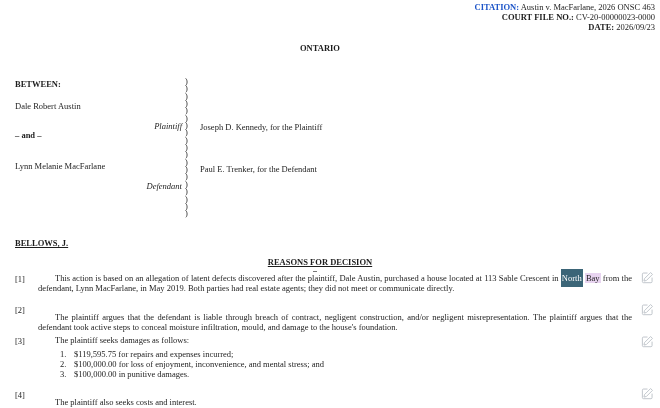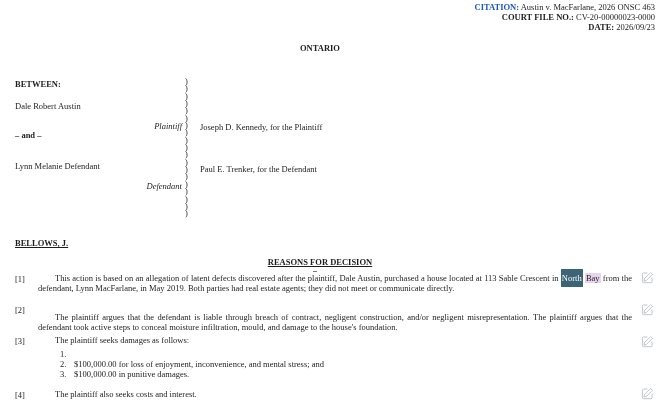--- a/index.html
+++ b/index.html
@@ -42,21 +42,21 @@
     <div><span class="b">COURT FILE NO.:</span><span> CV-20-00000023-0000</span></div>
     <div><span class="b">DATE:</span><span> 2026/09/23</span></div>
   </div>
 
   <div class="abs center b" style="top:43px;">ONTARIO</div>
 
   <div class="abs b" style="left:15px;top:79px;">BETWEEN:</div>
   <div class="abs" style="left:15px;top:101px;">Dale Robert Austin</div>
   <div class="abs role-line" style="top:121px;">Plaintiff</div>
   <div class="abs b" style="left:15px;top:130px;">– and –</div>
-  <div class="abs" style="left:15px;top:161px;">Lynn Melanie Defendant</div>
+  <div class="abs" style="left:15px;top:161px;">Lynn Melanie MacFarlane</div>
   <div class="abs role-line" style="top:181px;">Defendant</div>
 
   <div class="abs" id="paren-column">)
 )
 )
 )
 )
 )
 )
 )
@@ -103,32 +103,33 @@
   <div class="para-text" style="top:336px;">The plaintiff seeks damages as follows:</div>
   <div class="edit-icon" style="top:335px;">
     <svg viewBox="0 0 16 16">
         <path d="M11.8 1.9l2.3 2.3-7.5 7.5-3 .7.7-3z" fill="none" stroke="#b9bfc6" stroke-width="1.1" stroke-linejoin="round"></path>
         <path d="M13.6 8.6v4.4a1.4 1.4 0 0 1-1.4 1.4H3.1a1.4 1.4 0 0 1-1.4-1.4V3.9a1.4 1.4 0 0 1 1.4-1.4h4.4" fill="none" stroke="#b9bfc6" stroke-width="1.1" stroke-linecap="round"></path>
       </svg>
   </div>
 
   <div class="list-row" style="top:350px;">
       <span class="list-num">1.</span>
+      <span>$119,595.75 for repairs and expenses incurred;</span>
     </div>
   <div class="list-row" style="top:360px;">
       <span class="list-num">2.</span>
       <span>$100,000.00 for loss of enjoyment, inconvenience, and mental stress; and</span>
     </div>
   <div class="list-row" style="top:370px;">
       <span class="list-num">3.</span>
       <span>$100,000.00 in punitive damages.</span>
     </div>
 
   <div class="abs para-num" style="top:390px;">[4]</div>
-  <div class="para-text" style="top:390px;">The plaintiff also seeks costs and interest.</div>
+  <div class="para-text" style="top:398px;">The plaintiff also seeks costs and interest.</div>
   <div class="edit-icon" style="top:387px;">
     <svg viewBox="0 0 16 16">
         <path d="M11.8 1.9l2.3 2.3-7.5 7.5-3 .7.7-3z" fill="none" stroke="#b9bfc6" stroke-width="1.1" stroke-linejoin="round"></path>
         <path d="M13.6 8.6v4.4a1.4 1.4 0 0 1-1.4 1.4H3.1a1.4 1.4 0 0 1-1.4-1.4V3.9a1.4 1.4 0 0 1 1.4-1.4h4.4" fill="none" stroke="#b9bfc6" stroke-width="1.1" stroke-linecap="round"></path>
       </svg>
   </div>
 
 </div>
 
 </body></html>

